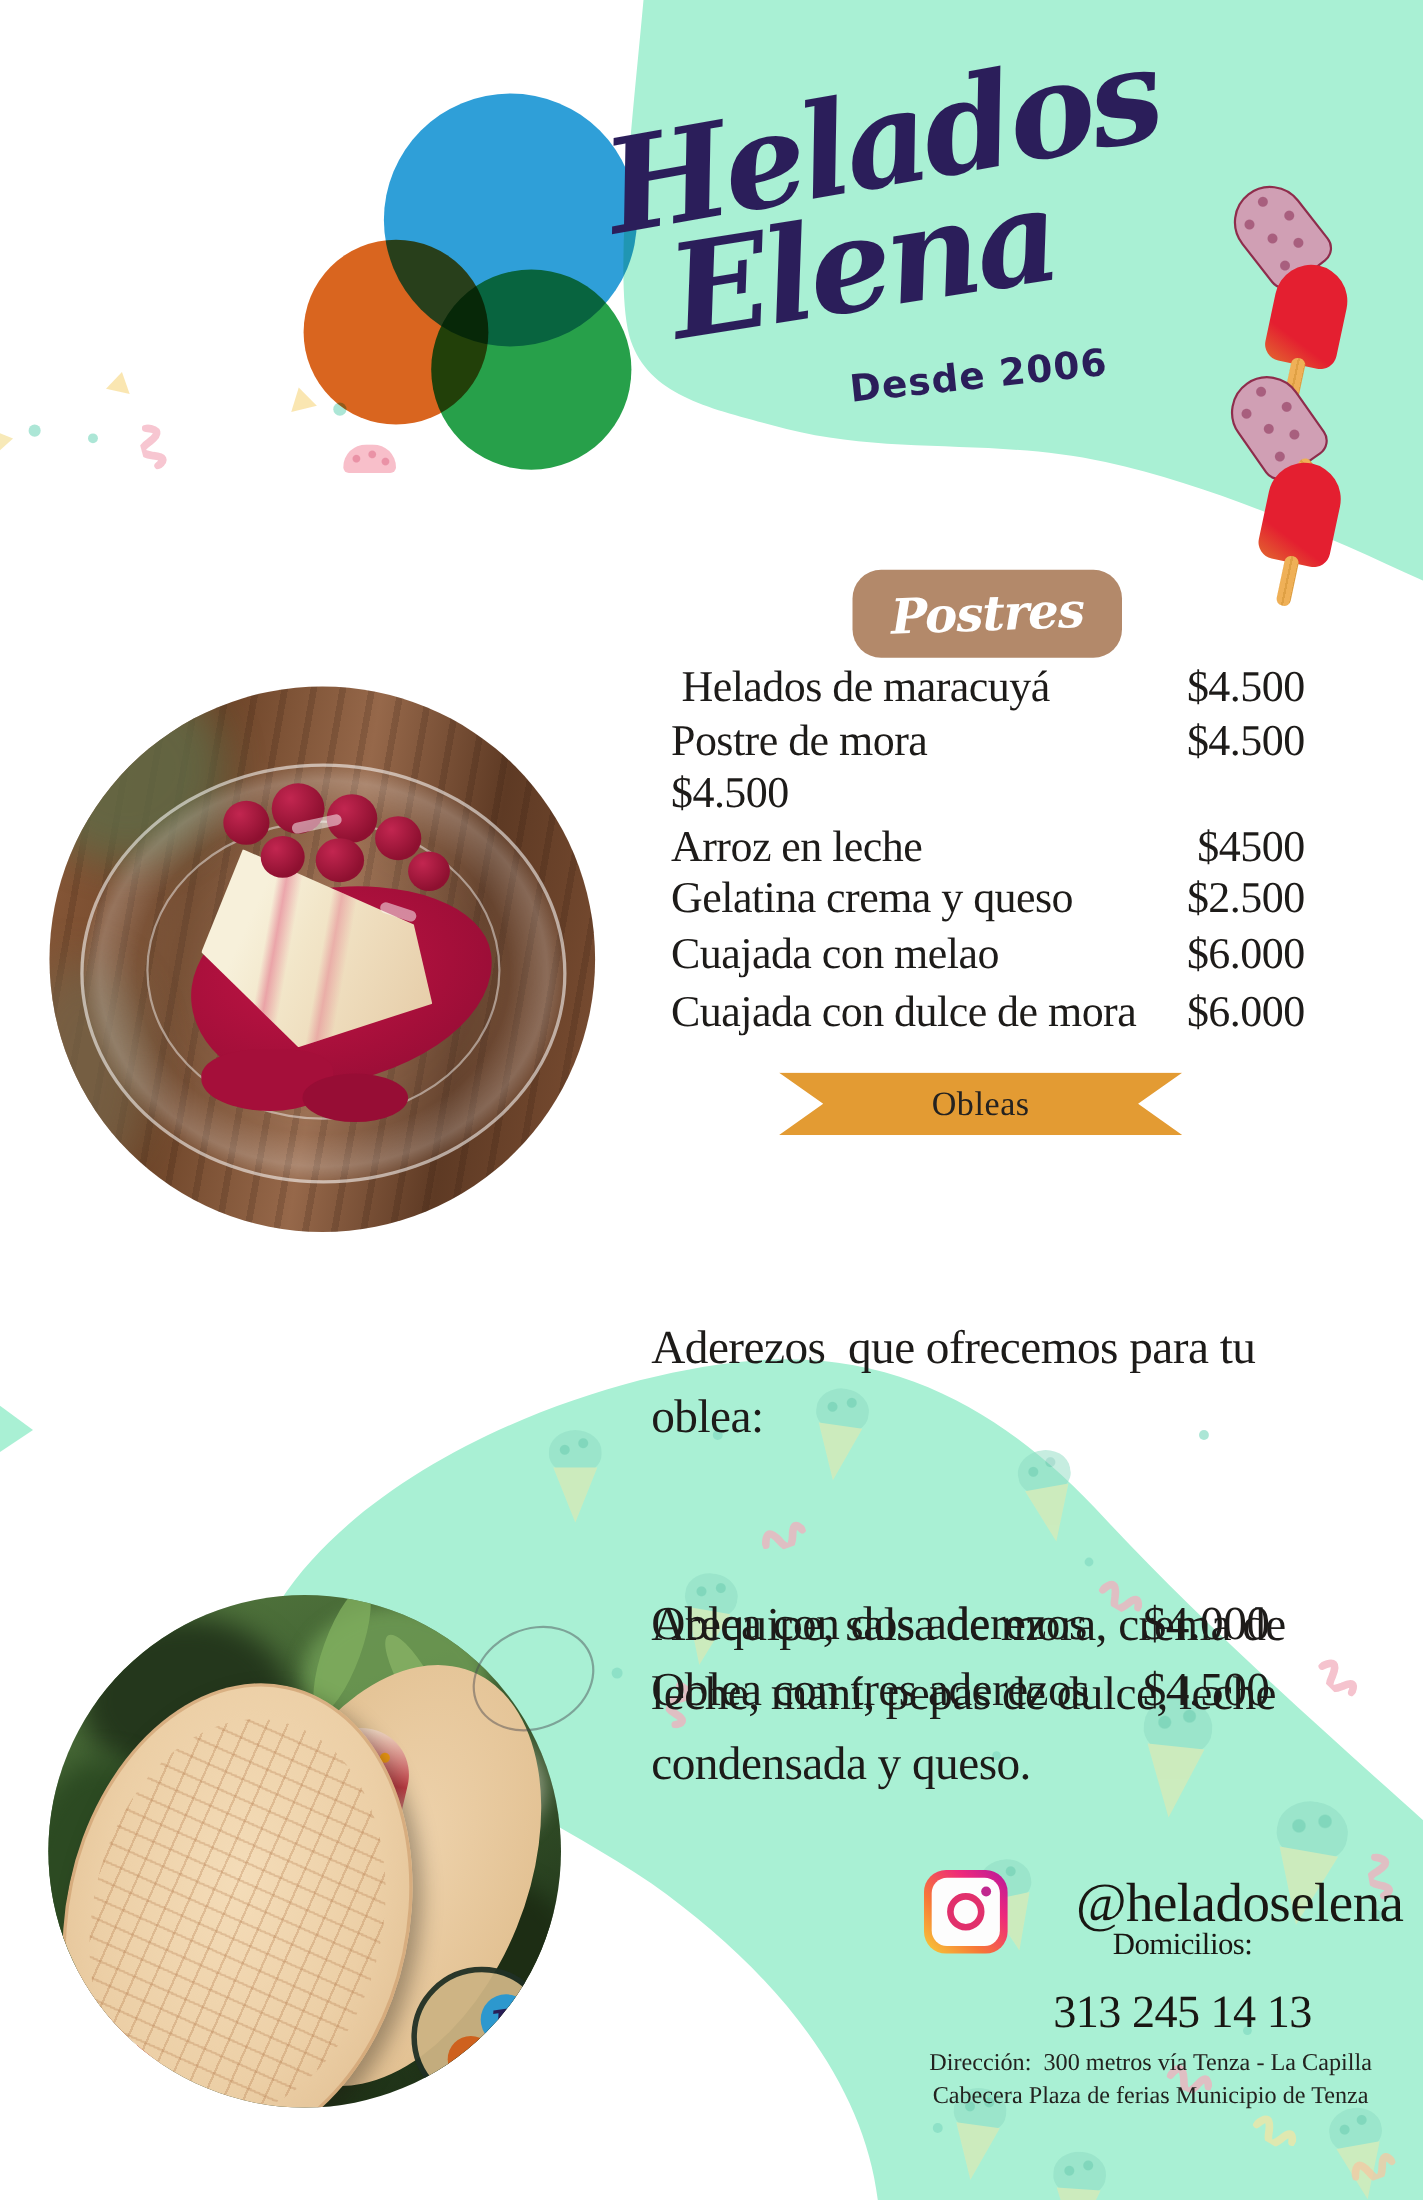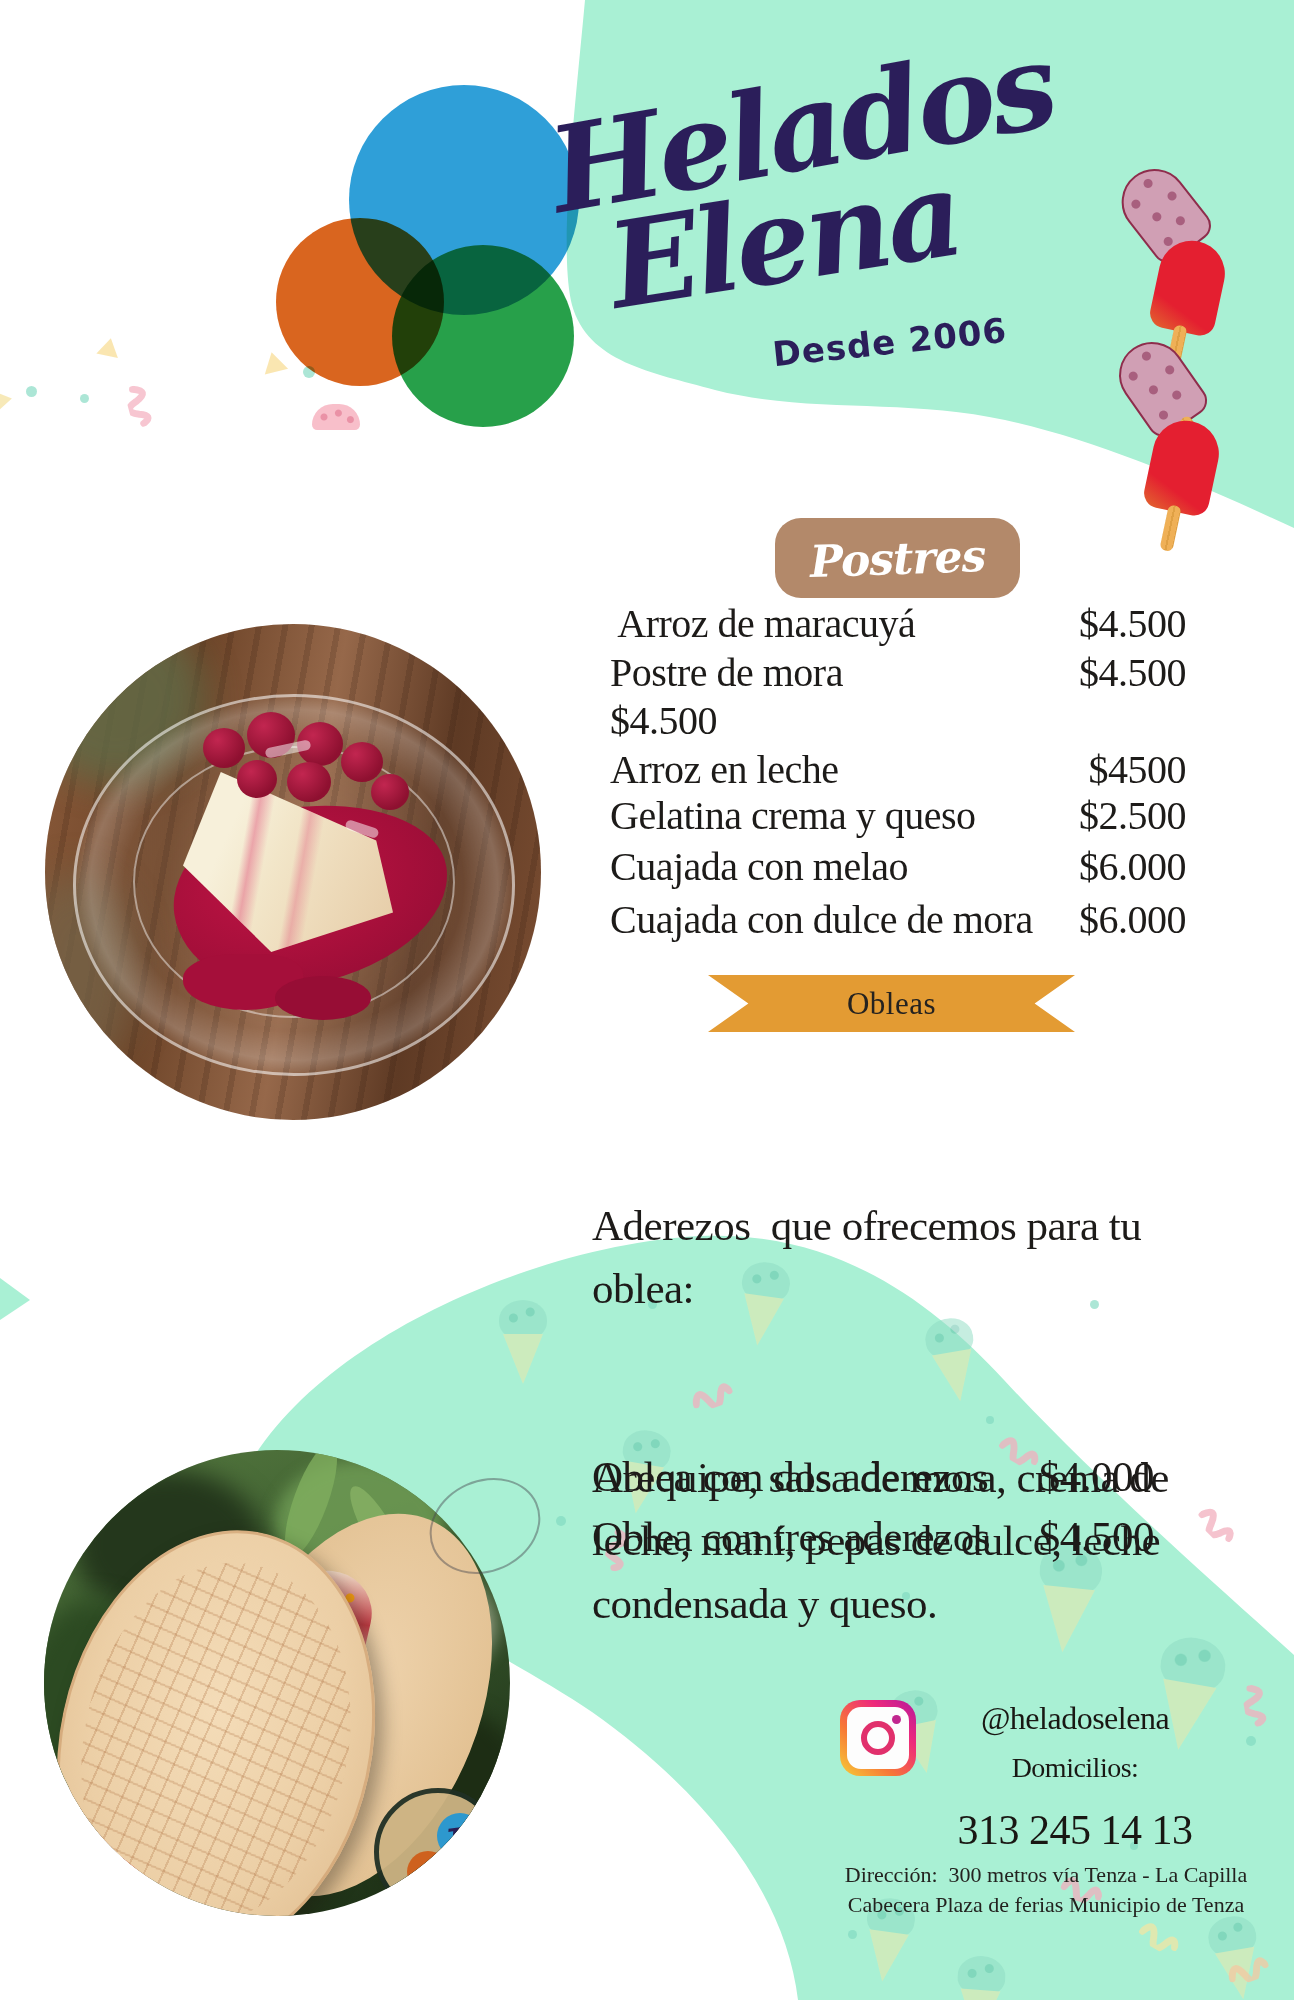--- a/index.html
+++ b/index.html
@@ -121,21 +121,21 @@
   .wm .g { position:absolute; left:84px; top:62px; width:30px; height:30px; border-radius:50%; background:#27a04a; }
   .wm .h { position:absolute; left:66px; top:22px; font-family:"DejaVu Serif", serif; font-style:italic; font-weight:bold; font-size:52px; color:#2b1e5a; transform:rotate(-8deg); }
   .ring-deco { position:absolute; left:428px; top:1480px; width:114px; height:92px; border:2px solid rgba(70,70,80,.45); border-radius:50%; transform:rotate(-24deg); z-index:4; }
 
   
   .ig { position:absolute; left:840px; top:1700px; width:76px; height:76px; border-radius:20px; padding:7px; z-index:3;
     background:linear-gradient(45deg, #f7ce38 0%, #f77737 35%, #ee2a7b 70%, #b5179e 100%); }
   .ig-in { width:100%; height:100%; border-radius:14px; background:#fdfdfd; position:relative; }
   .ig-lens { position:absolute; left:14px; top:14px; width:34px; height:34px; border-radius:50%; border:6px solid #e1306c; }
   .ig-dot { position:absolute; right:8px; top:8px; width:9px; height:9px; border-radius:50%; background:#c1278f; }
-  .c-handle { position:absolute; left:925px; top:1700px; width:300px; text-align:center; font-size:32px; color:#191713; z-index:3; letter-spacing:-0.5px; }
+  .c-handle { position:absolute; left:977px; top:1700px; width:300px; text-align:center; font-size:50px; color:#191713; z-index:3; letter-spacing:-0.5px; }
   .c-dom    { position:absolute; left:925px; top:1752px; width:300px; text-align:center; font-size:28px; color:#191713; z-index:3; letter-spacing:-0.5px; }
   .c-phone  { position:absolute; left:925px; top:1806px; width:300px; text-align:center; font-size:42px; color:#191713; z-index:3; letter-spacing:-0.5px; }
   .addr { position:absolute; left:796px; width:500px; text-align:center; font-size:22px; color:#23221f; z-index:3; white-space:pre-wrap; }
 </style>
 </head>
 <body>
 
 <div class="page">
 
   <svg class="bg-svg" viewBox="0 0 1294 2000" xmlns="http://www.w3.org/2000/svg">
@@ -249,21 +249,21 @@
     </div>
   <div class="pop red" style="left:1146px; top:420px; transform:rotate(12deg);">
       <div class="bod"></div>
       <div class="stick"></div>
     </div>
 
   <div class="badge">
     <span>Postres</span>
   </div>
 
-  <div class="mrow" style="top:600px;"><span> Arroz de maracuyá</span><span>$4.500</span></div>
+  <div class="mrow" style="top:600px;"><span> Helados de maracuyá</span><span>$4.500</span></div>
   <div class="mrow" style="top:649px;"><span>Postre de mora</span><span>$4.500</span></div>
   <div class="mrow" style="top:697px;"><span>$4.500</span></div>
   <div class="mrow" style="top:746px;"><span>Arroz en leche</span><span>$4500</span></div>
   <div class="mrow" style="top:792px;"><span>Gelatina crema y queso</span><span>$2.500</span></div>
   <div class="mrow" style="top:843px;"><span>Cuajada con melao</span><span>$6.000</span></div>
   <div class="mrow" style="top:896px;"><span>Cuajada con dulce de mora</span><span>$6.000</span></div>
 
   <div class="photo ph1">
     <div class="grain ph-abs"></div>
     <div class="moss"></div>

